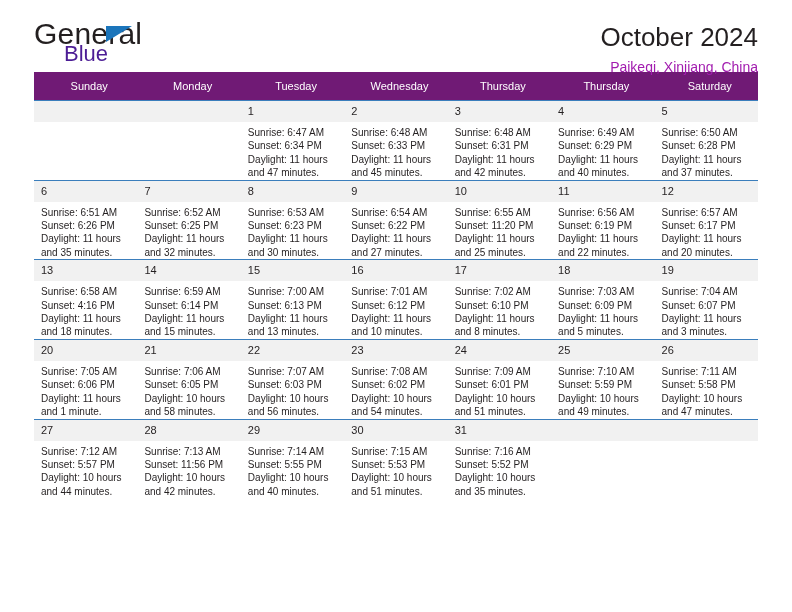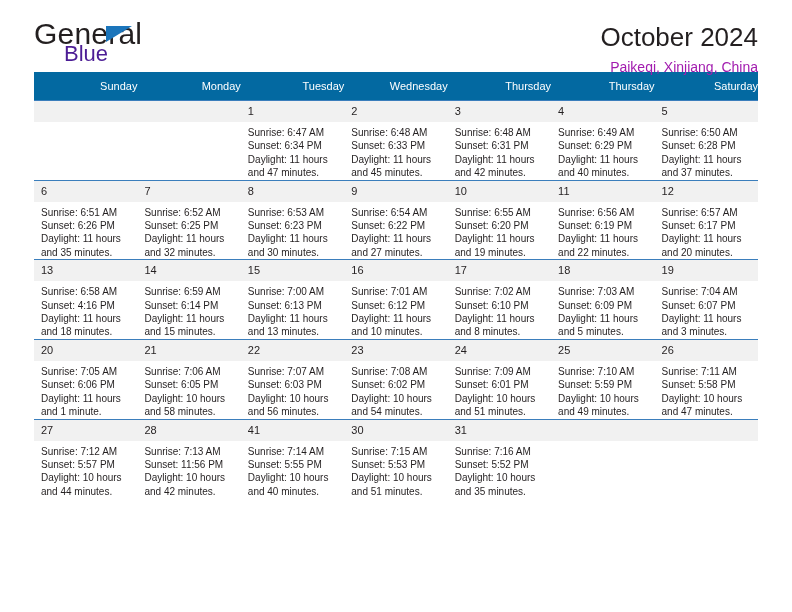--- a/index.html
+++ b/index.html
@@ -80,25 +80,25 @@
     margin-top: 5px;
   }
 
   
   .calendar {
     border-collapse: collapse;
     width: 724px;
     table-layout: fixed;
   }
   .calendar th {
-    background: #0369a1;
+    background: #701a75;
     color: #ffffff;
     font-size: 11px;
     font-weight: normal;
-    text-align: right;
+    text-align: center;
     padding: 6px 0 6px 7px;
     height: 16px;
     line-height: 14px;
   }
   .calendar td {
     vertical-align: top;
     padding: 0;
     border-top: 1px solid #3b7ebc;
     height: 72px;
     background: #ffffff;
@@ -260,23 +260,23 @@
               <div>Sunrise: 6:54 AM</div>
               <div>Sunset: 6:22 PM</div>
               <div class="daylight">Daylight: 11 hours</div>
               <div class="daylight">and 27 minutes.</div>
             </div>
           </td>
           <td>
             <div class="daynum">10</div>
             <div class="details">
               <div>Sunrise: 6:55 AM</div>
-              <div>Sunset: 6:20 PM</div>
-              <div class="daylight">Daylight: 11 hours</div>
-              <div class="daylight">and 19 minutes.</div>
+              <div>Sunset: 11:20 PM</div>
+              <div class="daylight">Daylight: 11 hours</div>
+              <div class="daylight">and 25 minutes.</div>
             </div>
           </td>
           <td>
             <div class="daynum">11</div>
             <div class="details">
               <div>Sunrise: 6:56 AM</div>
               <div>Sunset: 6:19 PM</div>
               <div class="daylight">Daylight: 11 hours</div>
               <div class="daylight">and 22 minutes.</div>
             </div>
@@ -434,21 +434,21 @@
           <td>
             <div class="daynum">28</div>
             <div class="details">
               <div>Sunrise: 7:13 AM</div>
               <div>Sunset: 11:56 PM</div>
               <div class="daylight">Daylight: 10 hours</div>
               <div class="daylight">and 42 minutes.</div>
             </div>
           </td>
           <td>
-            <div class="daynum">41</div>
+            <div class="daynum">29</div>
             <div class="details">
               <div>Sunrise: 7:14 AM</div>
               <div>Sunset: 5:55 PM</div>
               <div class="daylight">Daylight: 10 hours</div>
               <div class="daylight">and 40 minutes.</div>
             </div>
           </td>
           <td>
             <div class="daynum">30</div>
             <div class="details">

